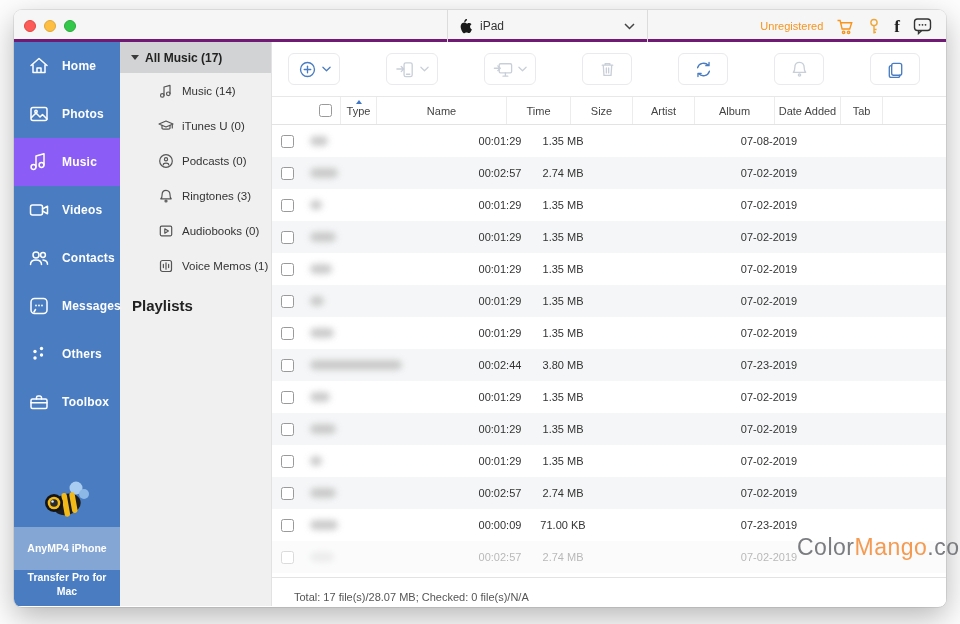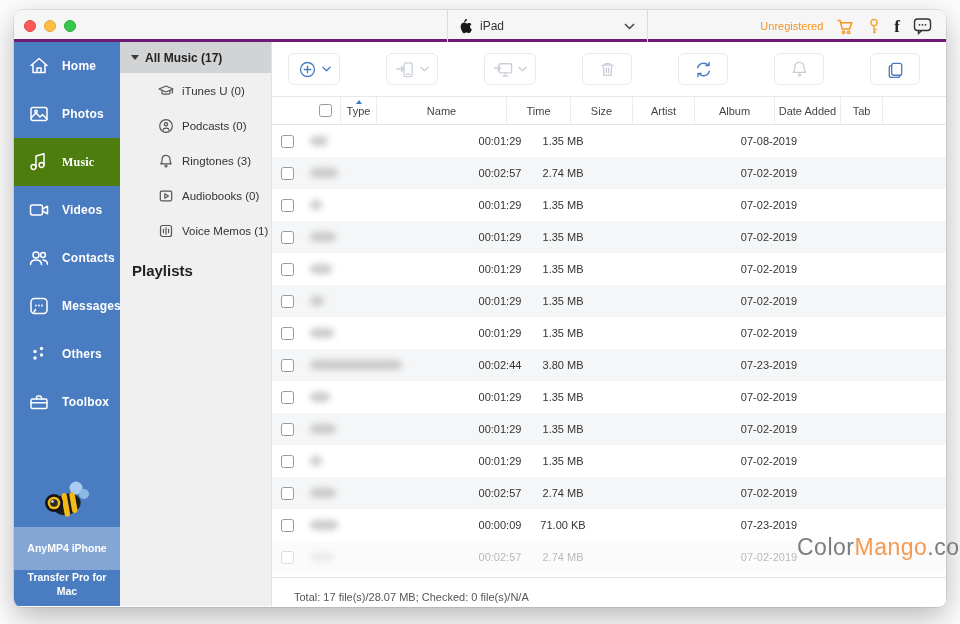--- a/index.html
+++ b/index.html
@@ -33,21 +33,21 @@
   .bicon { stroke:#333; fill:none; stroke-width:1.4; }
 
   
   .content { display:flex; height:564px; }
   .sidebar { width:106px; background:#4a7cc1; position:relative; flex:none; }
   .subbar  { width:152px; background:#f0f0f1; border-right:1px solid #e2e2e2; flex:none; }
   .main    { flex:1; background:#fff; display:flex; flex-direction:column; position:relative; }
 
   
   .nav-item { height:48px; display:flex; align-items:center; padding-left:14px; cursor:pointer; }
-  .nav-item.active { background:#4d7c0f;font-family:Liberation Serif, serif; }
+  .nav-item.active { background:#8b5cf6; }
   .nav-item svg { width:22px; height:22px; stroke:#fff; fill:none; stroke-width:1.5; stroke-linecap:round; stroke-linejoin:round; flex:none; }
   .nav-item .dots circle { fill:#fff; stroke:none; }
   .nav-label { color:#fff; font-size:12px; font-weight:600; margin-left:12px; letter-spacing:.2px; }
 
   .logo-area { position:absolute; left:0; bottom:8px; width:100%; text-align:center; }
   .logo-area svg { width:52px; height:44px; }
   .logo-caption { color:#fff; font-size:10.5px; font-weight:600; line-height:1.35; }
   .logo-band { background:rgba(255,255,255,.32); padding:14px 0; }
 
   
@@ -240,20 +240,28 @@
       </div>
     </div>
 
     <div class="subbar">
       <div class="sub-head">
         <span class="tri-down"></span>
         <span>All Music (17)</span>
       </div>
       <div class="sub-item">
         <svg viewBox="0 0 16 16">
+            <path d="M6 12.3V4l6-1.6v8.1"></path>
+            <circle cx="4.3" cy="12.4" r="1.8"></circle>
+            <circle cx="10.3" cy="10.8" r="1.8"></circle>
+          </svg>
+        <span>Music (14)</span>
+      </div>
+      <div class="sub-item">
+        <svg viewBox="0 0 16 16">
             <path d="M8 3L15 6 8 9 1 6z"></path>
             <path d="M4 7.4v2.8c0 1.2 8 1.2 8 0V7.4"></path>
             <line x1="14.3" y1="6.5" x2="14.3" y2="10"></line>
           </svg>
         <span>iTunes U (0)</span>
       </div>
       <div class="sub-item">
         <svg viewBox="0 0 16 16">
             <circle cx="8" cy="8" r="6.3"></circle>
             <circle cx="8" cy="6.3" r="1.6"></circle>

